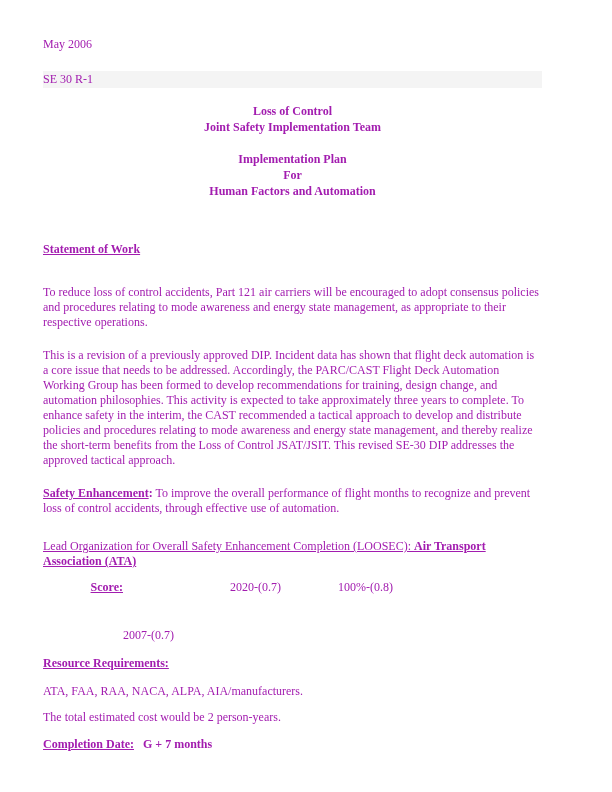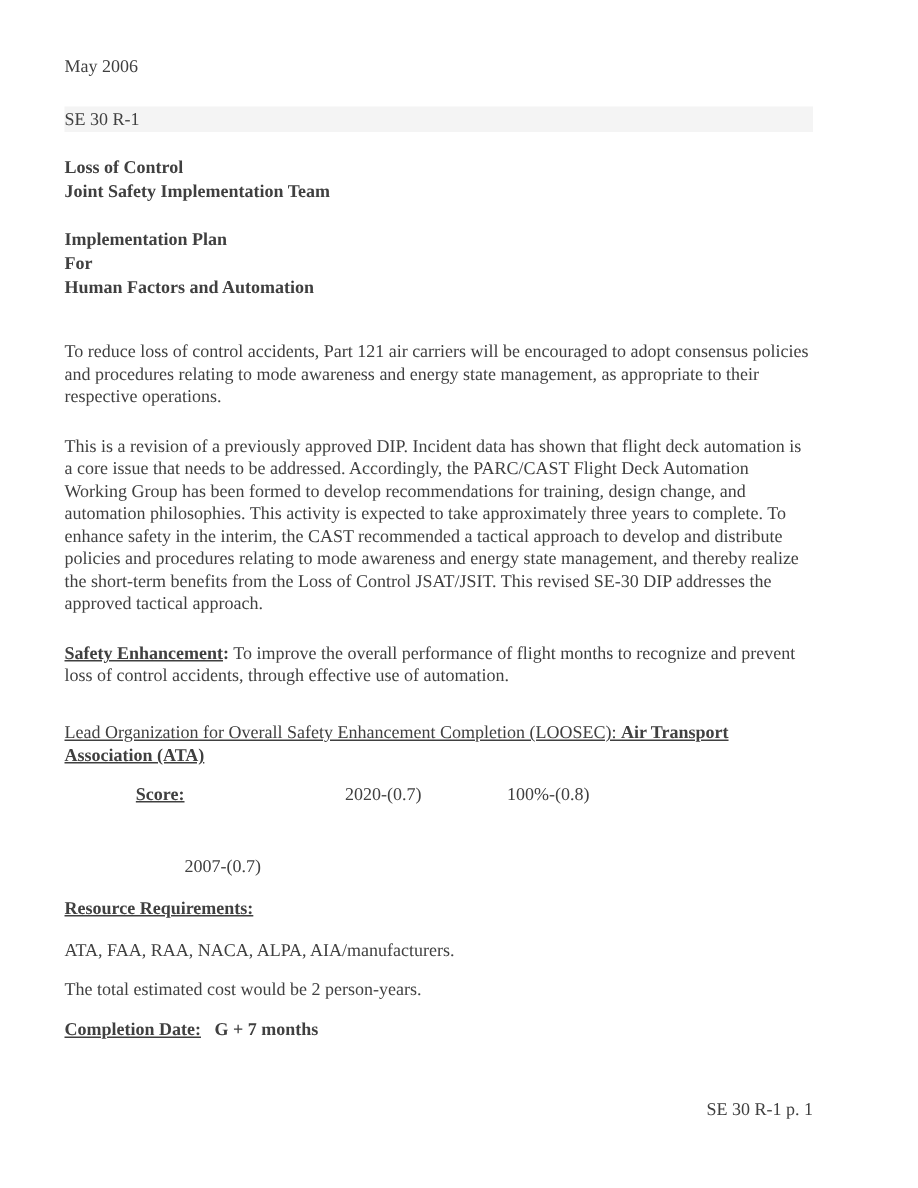--- a/index.html
+++ b/index.html
@@ -10,35 +10,35 @@
   .page {
     position: relative;
     width: 612px;
     height: 792px;
     background: #ffffff;
     box-sizing: border-box;
     padding: 37px 70px 0 43px;
     font-family: "Liberation Serif", "DejaVu Serif", serif;
     font-size: 12px;
     line-height: 15px;
-    color: #404040;
+    color: #a21caf;
     overflow: hidden;
   }
   .date {
     margin: 0;
   }
   .band {
     margin-top: 19px;
     background: #f4f4f4;
     padding: 1px 2px 1px 0;
     line-height: 15px;
   }
   .title-block {
     margin-top: 15px;
-    text-align: left;
+    text-align: center;
     font-weight: bold;
     line-height: 16px;
   }
   .title-spacer {
     height: 16px;
   }
   .hd {
     font-weight: bold;
     text-decoration: underline;
     margin: 0;
@@ -84,20 +84,21 @@
 
   <div class="title-block">
     <div>Loss of Control</div>
     <div>Joint Safety Implementation Team</div>
     <div class="title-spacer"></div>
     <div>Implementation Plan</div>
     <div>For</div>
     <div>Human Factors and Automation</div>
   </div>
 
+  <div class="hd hd-sow">Statement of Work</div>
 
   <p class="para p1">To reduce loss of control accidents, Part 121 air carriers will be encouraged to adopt consensus policies and procedures relating to mode awareness and energy state management, as appropriate to their respective operations.</p>
 
   <p class="para p2">This is a revision of a previously approved DIP.  Incident data has shown that flight deck automation is a core issue that needs to be addressed.  Accordingly, the PARC/CAST Flight Deck Automation Working Group has been formed to develop recommendations for training, design change, and automation philosophies.  This activity is expected to take approximately three years to complete.  To enhance safety in the interim, the CAST recommended a tactical approach to develop and distribute policies and procedures relating to mode awareness and energy state management, and thereby realize the short-term benefits from the Loss of Control JSAT/JSIT. This revised SE-30 DIP addresses the approved tactical approach.</p>
 
   <p class="para p-se"><span class="b u">Safety Enhancement</span><span class="b">:</span><span> To improve the overall performance of flight months to recognize and prevent loss of control accidents, through effective use of automation.</span></p>
 
   <p class="para p-loosec"><span class="u">Lead Organization for Overall Safety Enhancement Completion (LOOSEC): </span><span class="b u">Air Transport Association (ATA)</span></p>
 
   <div class="score-row">

